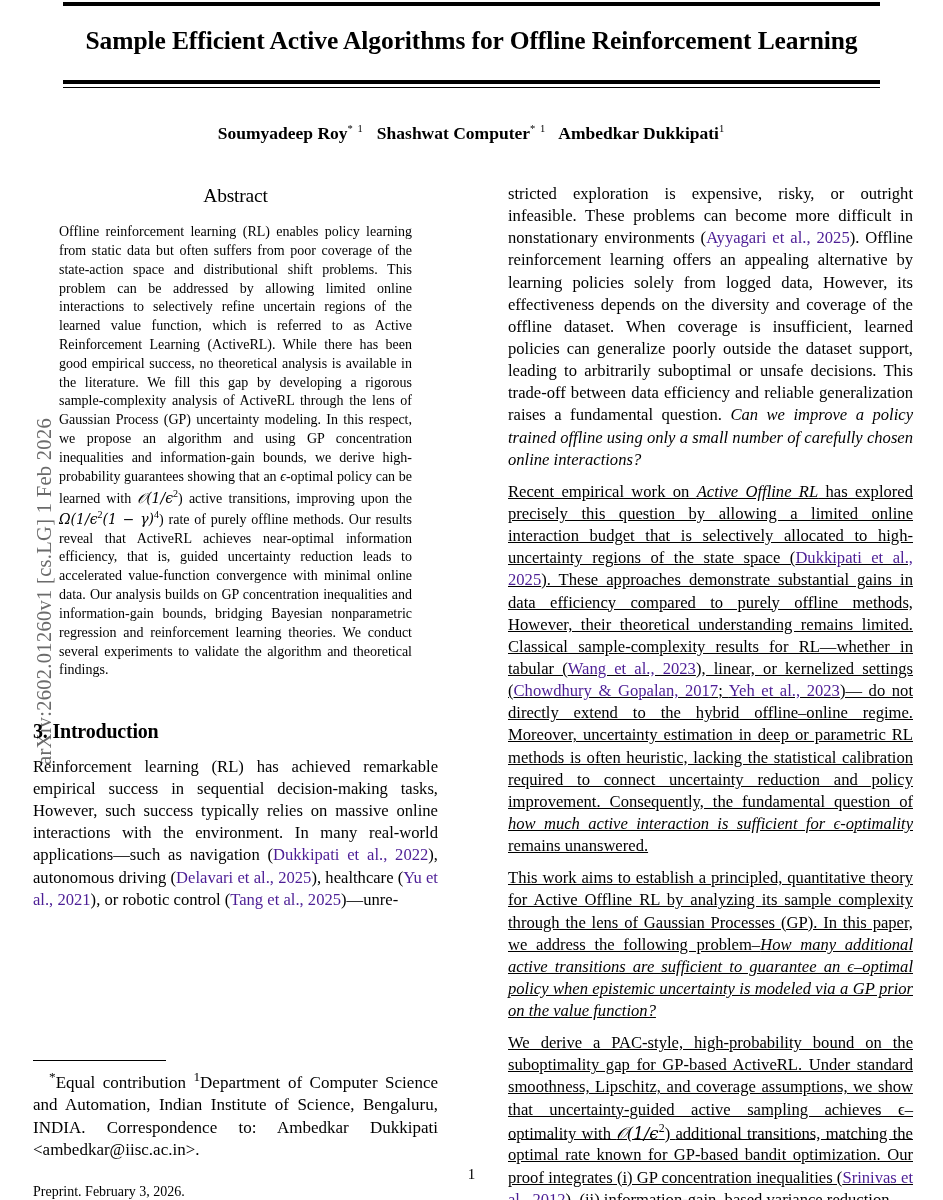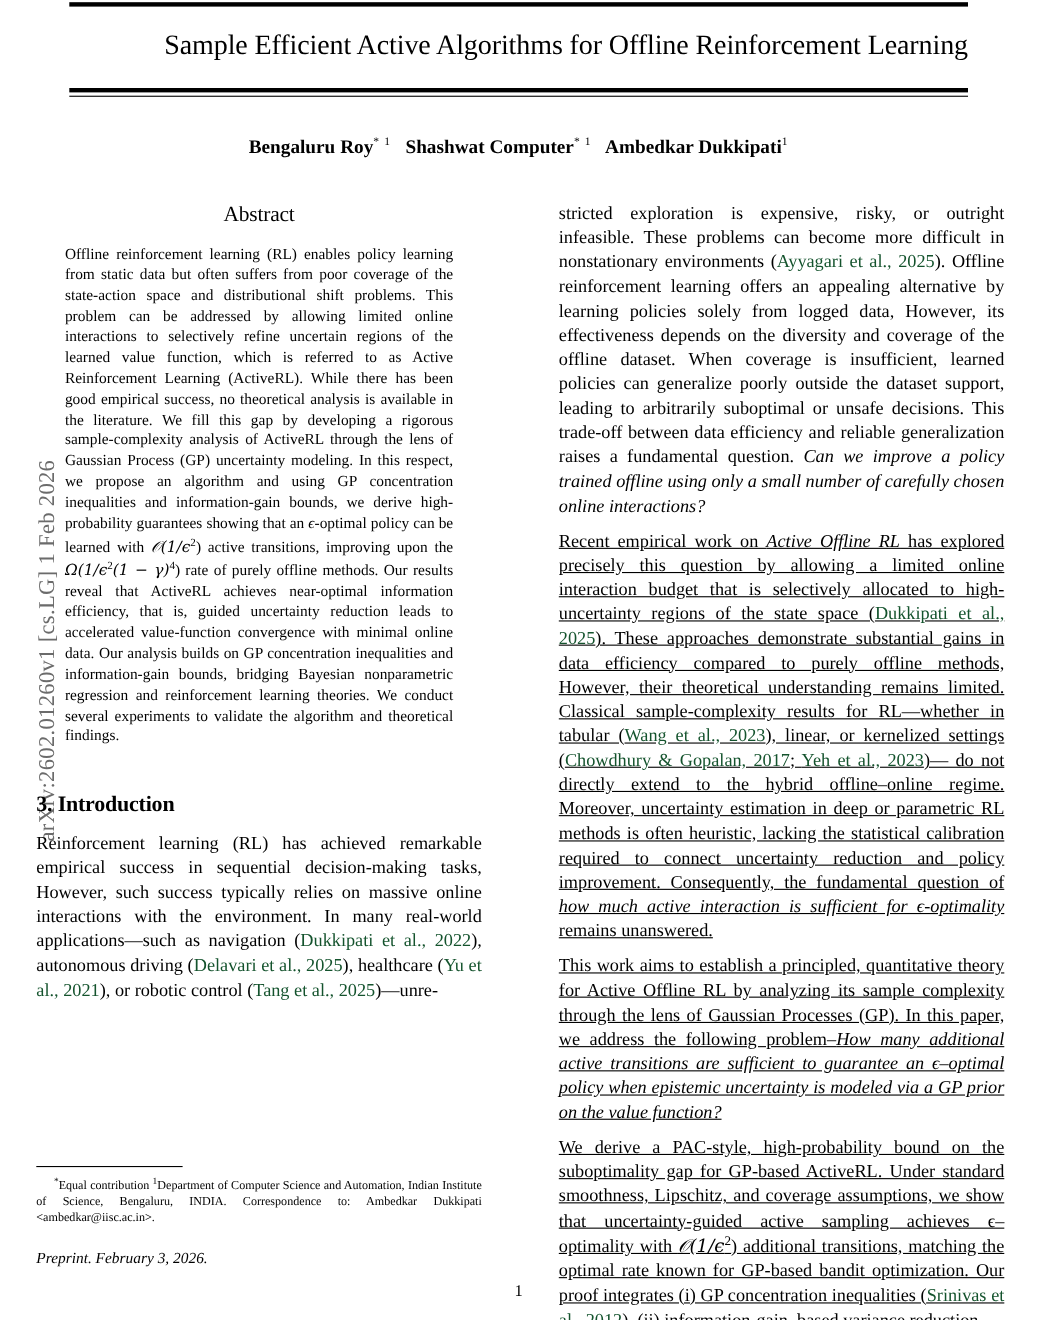--- a/index.html
+++ b/index.html
@@ -64,23 +64,23 @@
     width: 817px;
     height: 1px;
     background: #000;
   }
 
   .title {
     position: absolute;
     left: 63px;
     top: 26px;
     width: 817px;
-    text-align: right;
+    text-align: center;
     font-size: 25.5px;
-    font-weight: normal;
+    font-weight: bold;
     letter-spacing: -0.1px;
     line-height: 1.15;
   }
 
   .authors {
     position: absolute;
     left: 63px;
     top: 123px;
     width: 817px;
     text-align: center;
@@ -132,21 +132,21 @@
     margin: 38px 0 11px 0;
     letter-spacing: -0.2px;
   }
 
   p.para {
     margin: 0 0 10px 0;
     text-indent: 0;
   }
   p.para + p.para { margin-top: 6px; text-decoration: underline; }
 
-  .cite { color: #14532d; }
+  .cite { color: #4c1d95; }
   i, .it { font-style: italic; }
 
   
   .m { font-family: "Liberation Serif", "DejaVu Serif", serif; font-style: italic; }
   .mcal { font-style: italic; font-family: "DejaVu Serif", serif; }
   sup.sm { font-size: 0.72em; vertical-align: super; }
 
   
   .footnote-wrap {
     position: absolute;
@@ -154,31 +154,30 @@
     top: 1060px;
     width: 405px;
   }
   .footnote-rule {
     width: 133px;
     height: 1px;
     background: #000;
     margin: 0 0 7px 0;
   }
   .footnote {
-    font-size: 11px;
+    font-size: 17px;
     line-height: 1.33;
     text-align: justify;
     margin: 0;
   }
   .footnote sup { font-size: 0.78em; vertical-align: super; }
   .footnote-indent { padding-left: 16px; }
 
   .preprint {
     font-size: 14px;
-    font-style: italic;
     margin: 22px 0 0 0;
   }
 
   .page-number {
     position: absolute;
     left: 0;
     top: 1166px;
     width: 943px;
     text-align: center;
     font-size: 15px;
@@ -192,21 +191,21 @@
 <div class="page">
 
   <div class="rule-top"></div>
 
   <div class="title">Sample Efficient Active Algorithms for Offline Reinforcement Learning</div>
 
   <div class="rule-under-title"></div>
   <div class="rule-under-title-thin"></div>
 
   <div class="authors">
-    <span><span>Bengaluru Roy</span><sup>* 1</sup></span>&nbsp;&nbsp;
+    <span><span>Soumyadeep Roy</span><sup>* 1</sup></span>&nbsp;&nbsp;
     <span><span>Shashwat Computer</span><sup>* 1</sup></span>&nbsp;&nbsp;
     <span><span>Ambedkar Dukkipati</span><sup>1</sup></span>
   </div>
 
   <div class="col col-left">
 
     <div class="abstract-block">
       <div class="abstract-head">Abstract</div>
       <p class="abstract-body"><span>Offline reinforcement learning (RL) enables policy learning from static data but often suffers from poor coverage of the state-action space and distributional shift problems. This problem can be addressed by allowing limited online interactions to selectively refine uncertain regions of the learned value function, which is referred to as Active Reinforcement Learning (ActiveRL). While there has been good empirical success, no theoretical analysis is available in the literature. We fill this gap by developing a rigorous sample-complexity analysis of ActiveRL through the lens of Gaussian Process (GP) uncertainty modeling. In this respect, we propose an algorithm and using GP concentration inequalities and information-gain bounds, we derive high-probability guarantees showing that an </span><span class="m">ϵ</span><span>-optimal policy can be learned with </span><span class="mcal">𝒪(1/ϵ</span><sup class="sm">2</sup><span>) </span><span>active transitions, improving upon the </span><span class="mcal">Ω(1/ϵ</span><sup class="sm">2</sup><span class="mcal">(1 − γ)</span><sup class="sm">4</sup><span>) </span><span>rate of purely offline methods. Our results reveal that ActiveRL achieves near-optimal information efficiency, that is, guided uncertainty reduction leads to accelerated value-function convergence with minimal online data. Our analysis builds on GP concentration inequalities and information-gain bounds, bridging Bayesian nonparametric regression and reinforcement learning theories. We conduct several experiments to validate the algorithm and theoretical findings.</span></p>
     </div>

